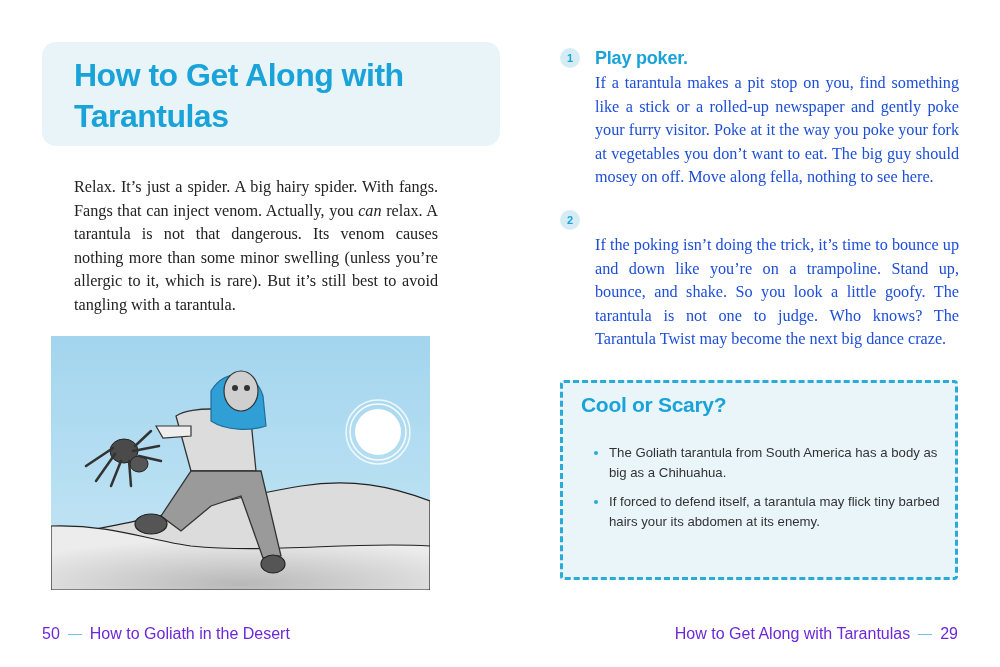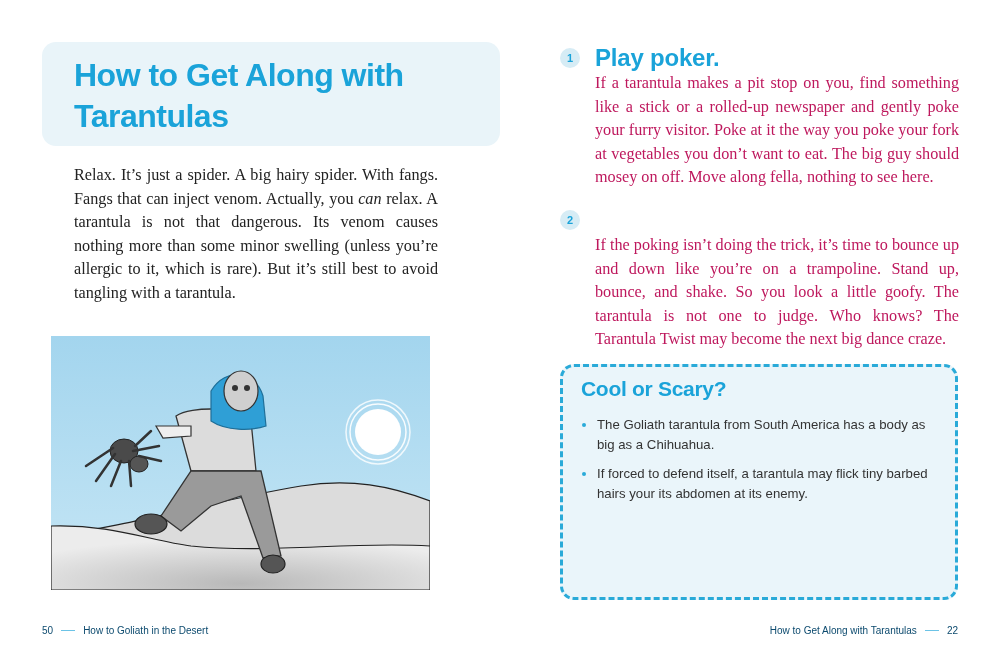--- a/index.html
+++ b/index.html
@@ -10,62 +10,62 @@
     .title-box {
       position: absolute; left: 42px; top: 42px; width: 458px; height: 104px;
       background: #e9f4f9; border-radius: 14px;
     }
     .title {
       position: absolute; left: 74px; top: 55px; margin: 0;
       font-weight: bold; font-size: 32px; line-height: 41px; color: #1aa3d9;
       letter-spacing: -0.5px; width: 420px;
     }
     .intro {
-      position: absolute; left: 74px; top: 164px; width: 364px; margin: 0;
+      position: absolute; left: 74px; top: 176px; width: 364px; margin: 0;
       font-size: 16.2px; line-height: 23.6px; color: #222; text-align: justify;
     }
     .intro em { font-style: italic; }
 
     .illustration {
       position: absolute; left: 51px; top: 336px; width: 379px; height: 254px;
     }
 
     .tip { position: absolute; left: 560px; width: 400px; }
     .tip-head { display: flex; align-items: center; height: 24px; }
     .badge {
       width: 20px; height: 20px; border-radius: 50%; background: #d6ecf5;
       color: #1aa3d9; font-size: 11px; font-weight: bold;
       display: flex; align-items: center; justify-content: center; margin-right: 15px;
     }
-    .tip-title { font-size: 24px; font-weight: bold; color: #1aa3d9; letter-spacing: -0.2px; }
+    .tip-title { font-size: 18px; font-weight: bold; color: #1aa3d9; letter-spacing: -0.2px; }
     .tip-body {
       margin: 2px 0 0 35px; width: 364px; font-size: 16.2px; line-height: 23.6px;
-      color: #be185d; text-align: justify;
+      color: #1d4ed8; text-align: justify;
     }
 
     .cool-box {
-      position: absolute; left: 560px; top: 364px; width: 398px; height: 236px;
-      background: #eaf5fa; border: 3px dashed #2aaad8; border-radius: 14px;
+      position: absolute; left: 560px; top: 380px; width: 398px; height: 200px;
+      background: #eaf5fa; border: 3px dashed #2aaad8; border-radius: 4px;
       box-sizing: border-box;
     }
     .cool-title {
       position: absolute; left: 18px; top: 10px; margin: 0;
       font-size: 21px; font-weight: bold; color: #1aa3d9; letter-spacing: -0.3px;
     }
-    .cool-list { position: absolute; left: 18px; top: 48px; width: 365px; margin: 0; padding: 0; list-style: none; }
+    .cool-list { position: absolute; left: 18px; top: 48px; width: 365px; margin: 12px; padding: 0; list-style: none; }
     .cool-list li {
       position: relative; padding-left: 16px; font-size: 13.2px; line-height: 20px;
       color: #333; margin-bottom: 9px;
     }
     .cool-list li .dot {
       position: absolute; left: 1px; top: 8px; width: 4px; height: 4px; border-radius: 50%;
       background: #2aaad8;
     }
 
-    .footer { position: absolute; top: 625px; font-size: 10px; color: #0c4a6e; display: flex; align-items: center; }
+    .footer { position: absolute; top: 625px; font-size: 16px; color: #6d28d9; display: flex; align-items: center; }
     .footer .dash { display: inline-block; width: 14px; height: 1px; background: #6cc3e6; margin: 0 8px; }
     .footer-left { left: 42px; }
     .footer-right { right: 42px; }
   </style>
 </head>
 <body>
 
 <div class="title-box"></div>
 <h1 class="title sans">How to Get Along with Tarantulas</h1>
 
@@ -133,14 +133,14 @@
   <h2 class="cool-title sans">Cool or Scary?</h2>
   <ul class="cool-list sans">
     <li><span class="dot"></span><span>The Goliath tarantula from South America has a body as big as a Chihuahua.</span></li>
     <li><span class="dot"></span><span>If forced to defend itself, a tarantula may flick tiny barbed hairs your its abdomen at its enemy.</span></li>
   </ul>
 </div>
 
 <div class="footer footer-right sans">
   <span>How to Get Along with Tarantulas</span>
   <span class="dash"></span>
-  <span>22</span>
+  <span>29</span>
 </div>
 
 </body></html>

